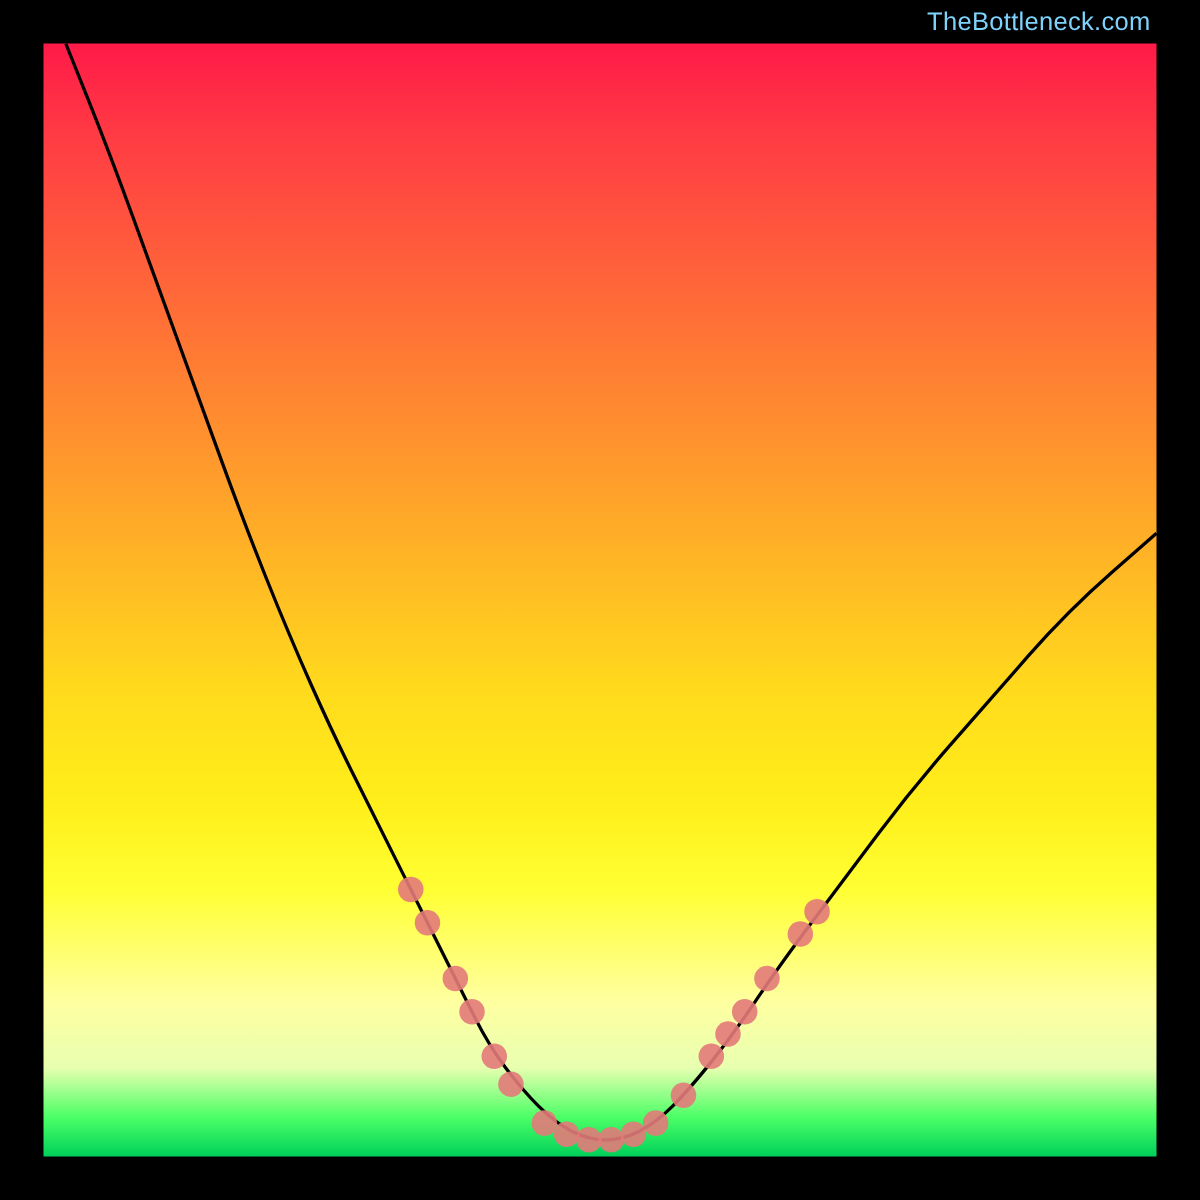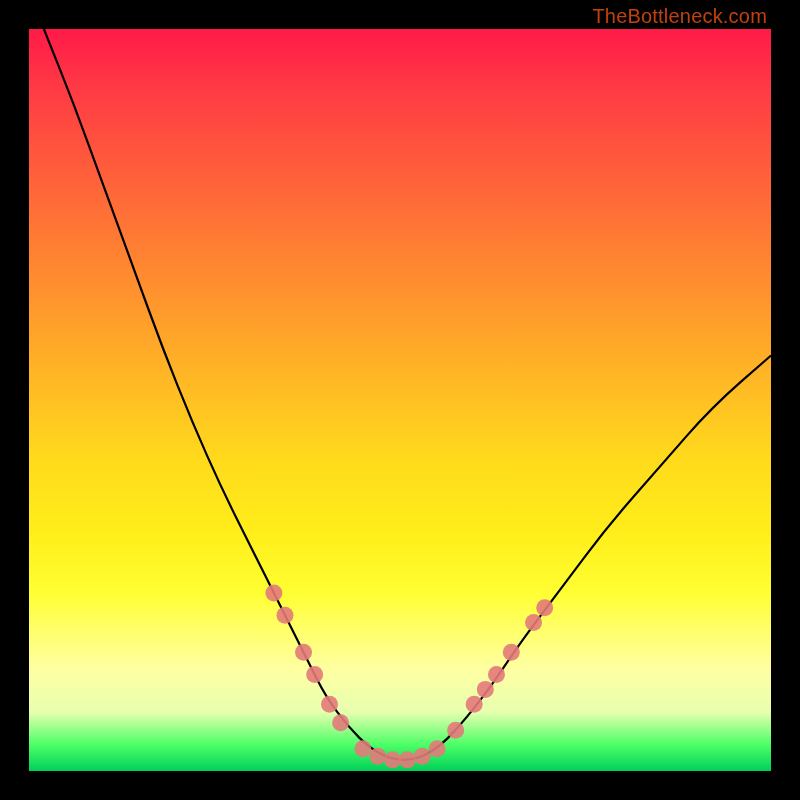--- a/index.html
+++ b/index.html
@@ -38,22 +38,22 @@
       #ffffa0 86%,
       #e8ffb0 92%,
       #4bff66 96.5%,
       #00d05a 100%
     );
   }
   .watermark {
     position: absolute;
     top: 5px;
     right: 33px;
-    color: #c2410c;
-    font-size: 20px;
+    color: #7dd3fc;
+    font-size: 17px;
     letter-spacing: 0.2px;
     font-weight: 500;
   }
   svg.curve {
     position: absolute;
     left: 0;
     top: 0;
     width: 742px;
     height: 742px;
     overflow: visible;

